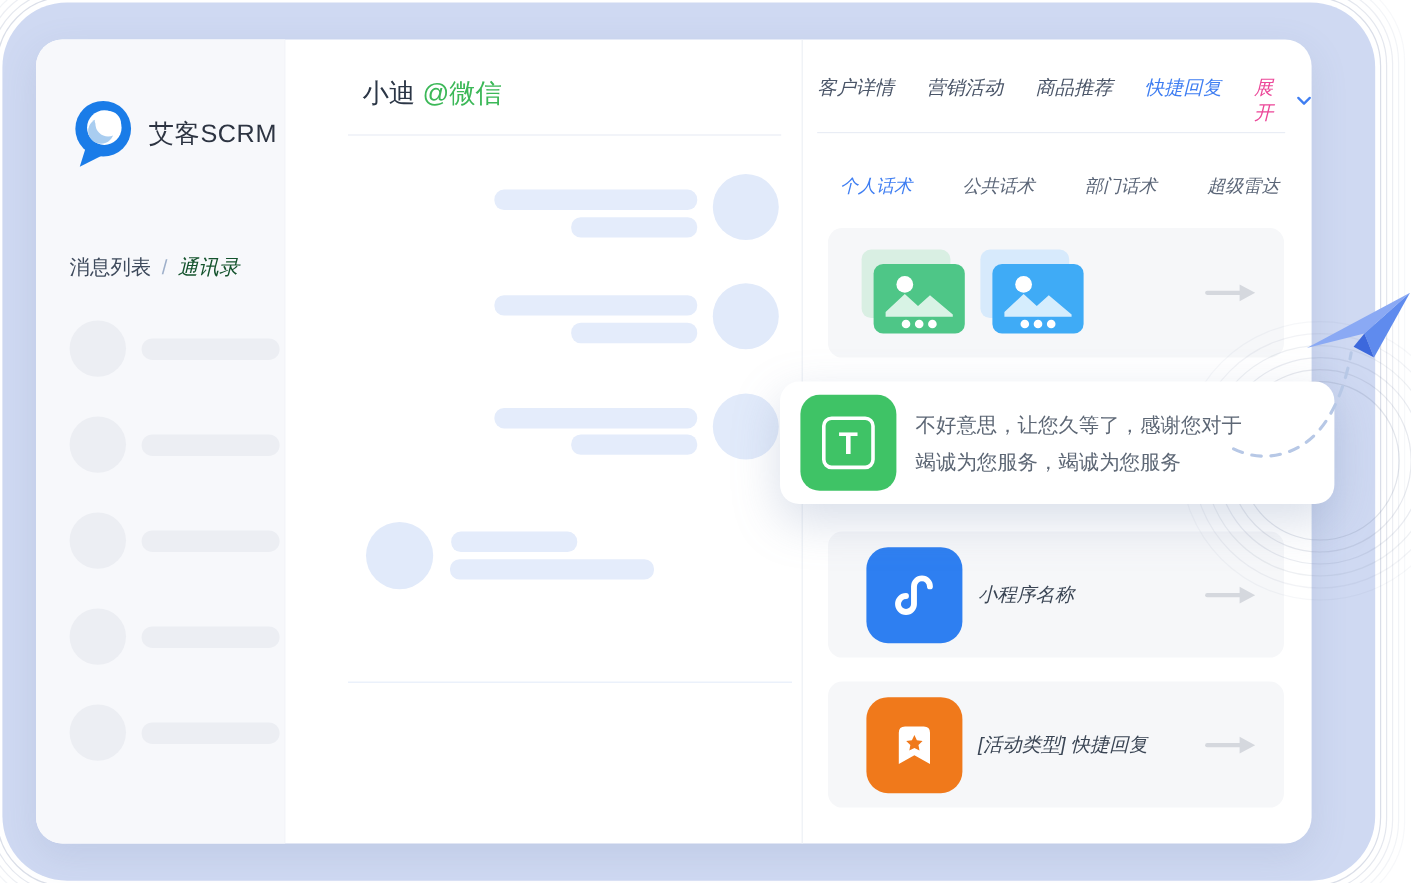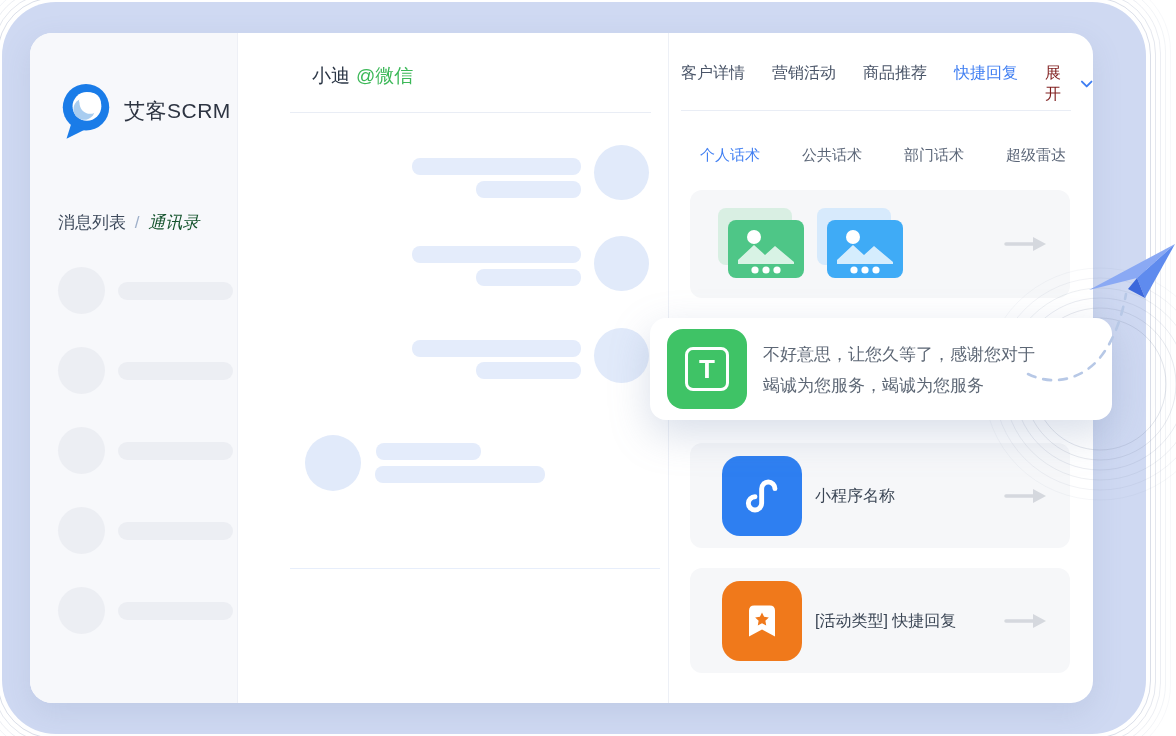--- a/index.html
+++ b/index.html
@@ -20,32 +20,32 @@
   .side-tabs{position:absolute;left:28px;top:178px;font-size:17px;font-weight:500;}
   .side-tab-active{color:#3e4a5c;text-align:right;}
   .side-tab-sep{color:#9fb0ca;font-weight:400;margin:0 4px;}
   .side-tab-inactive{color:#14532d;font-style:italic;}
   .side-row{position:absolute;left:0;width:246px;height:48px;}
   .sk-circle{position:absolute;border-radius:50%;background:#eceef3;}
   .sk-bar{position:absolute;border-radius:9px;background:#eceef3;}
 
   
   .chat-col{position:absolute;left:246px;top:0;width:392px;height:670px;}
-  .chat-header{position:absolute;left:36px;top:30px;font-size:19px;font-weight:500;color:#2b3646;}
+  .chat-header{position:absolute;left:26px;top:30px;font-size:22px;font-weight:500;color:#2b3646;}
   .chat-channel{color:#3cb858;font-weight:400;margin-left:6px;}
   .divider-h{position:absolute;height:1px;background:#e9edf5;}
   .bubble-bar{position:absolute;height:17px;border-radius:8px;background:#e4ecfb;}
   .bubble-avatar{position:absolute;border-radius:50%;background:#e1eafa;}
 
   
-  .right-col{position:absolute;left:638px;top:0;width:425px;height:670px;}
+  .right-col{position:absolute;left:638px;top:0;width:425px;height:670px;font-style:italic;}
   .tabs{position:absolute;left:13px;top:30px;display:flex;gap:27px;font-size:16px;color:#4a5568;}
   .tab{cursor:pointer;white-space:nowrap;}
   .tab.active{color:#3f7ef2;font-weight:500;}
-  .expand{color:#7f1d1d;display:flex;align-items:center;gap:4px;cursor:pointer;}
+  .expand{color:#ec4899;display:flex;align-items:center;gap:4px;cursor:pointer;}
   .subtabs{position:absolute;left:32px;top:113px;display:flex;gap:42px;font-size:15px;color:#5a6577;}
   .subtab{cursor:pointer;white-space:nowrap;}
   .subtab.active{color:#3f7ef2;font-weight:500;}
   .qcard{position:absolute;left:22px;width:380px;background:#f6f7f9;border-radius:12px;cursor:pointer;}
   .arrow{position:absolute;right:22px;top:50%;transform:translateY(-50%);}
   .qtitle{position:absolute;left:125px;top:50%;transform:translateY(-50%);font-size:16px;color:#3a4554;}
   .icon-sq{position:absolute;left:32px;top:50%;transform:translateY(-50%);width:80px;height:80px;border-radius:18px;display:flex;align-items:center;justify-content:center;}
   .img-stack{position:absolute;top:18px;width:86px;height:72px;}
   .img-back{position:absolute;left:0;top:0;width:74px;height:57px;border-radius:8px;}
   .img-front{position:absolute;left:10px;top:12px;width:76px;height:58px;border-radius:8px;overflow:hidden;}

